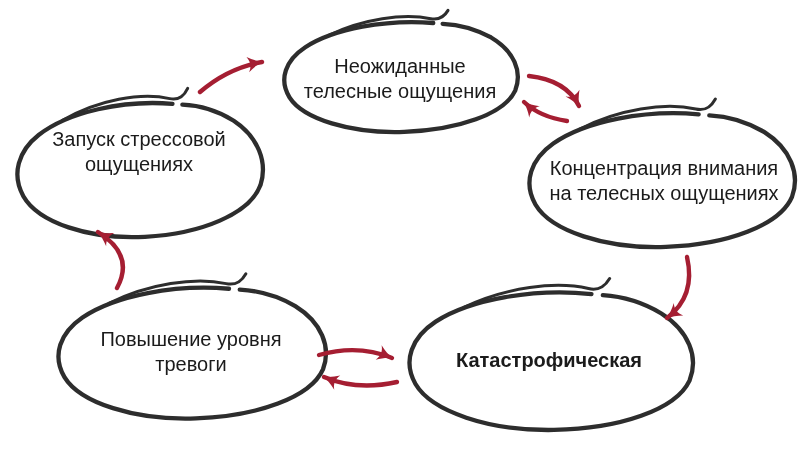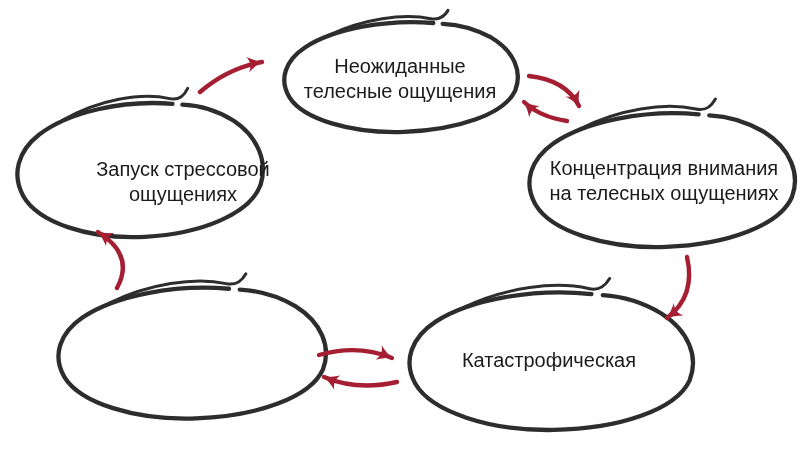--- a/index.html
+++ b/index.html
@@ -75,23 +75,27 @@
   <div class="node-label" style="left:664px;top:181px;">
     <span class="line">Концентрация внимания</span>
     <span class="line">на телесных ощущениях</span>
   </div>
 
   <div class="node-label" style="left:400px;top:79px;">
     <span class="line">Неожиданные</span>
     <span class="line">телесные ощущения</span>
   </div>
 
-  <div class="node-label" style="left:549px;top:360px;">
+  <div class="node-label" style="left:549px;top:360px;font-weight:bold;">
     <span class="line">Катастрофическая</span>
   </div>
 
+  <div class="node-label" style="left:191px;top:352px;">
+    <span class="line">Повышение уровня</span>
+    <span class="line">тревоги</span>
+  </div>
 
-  <div class="node-label" style="left:139px;top:182px;margin-left:44px;">
+  <div class="node-label" style="left:139px;top:152px;">
     <span class="line">Запуск стрессовой</span>
     <span class="line">ощущениях</span>
   </div>
 
 </div>
 
 </body></html>

